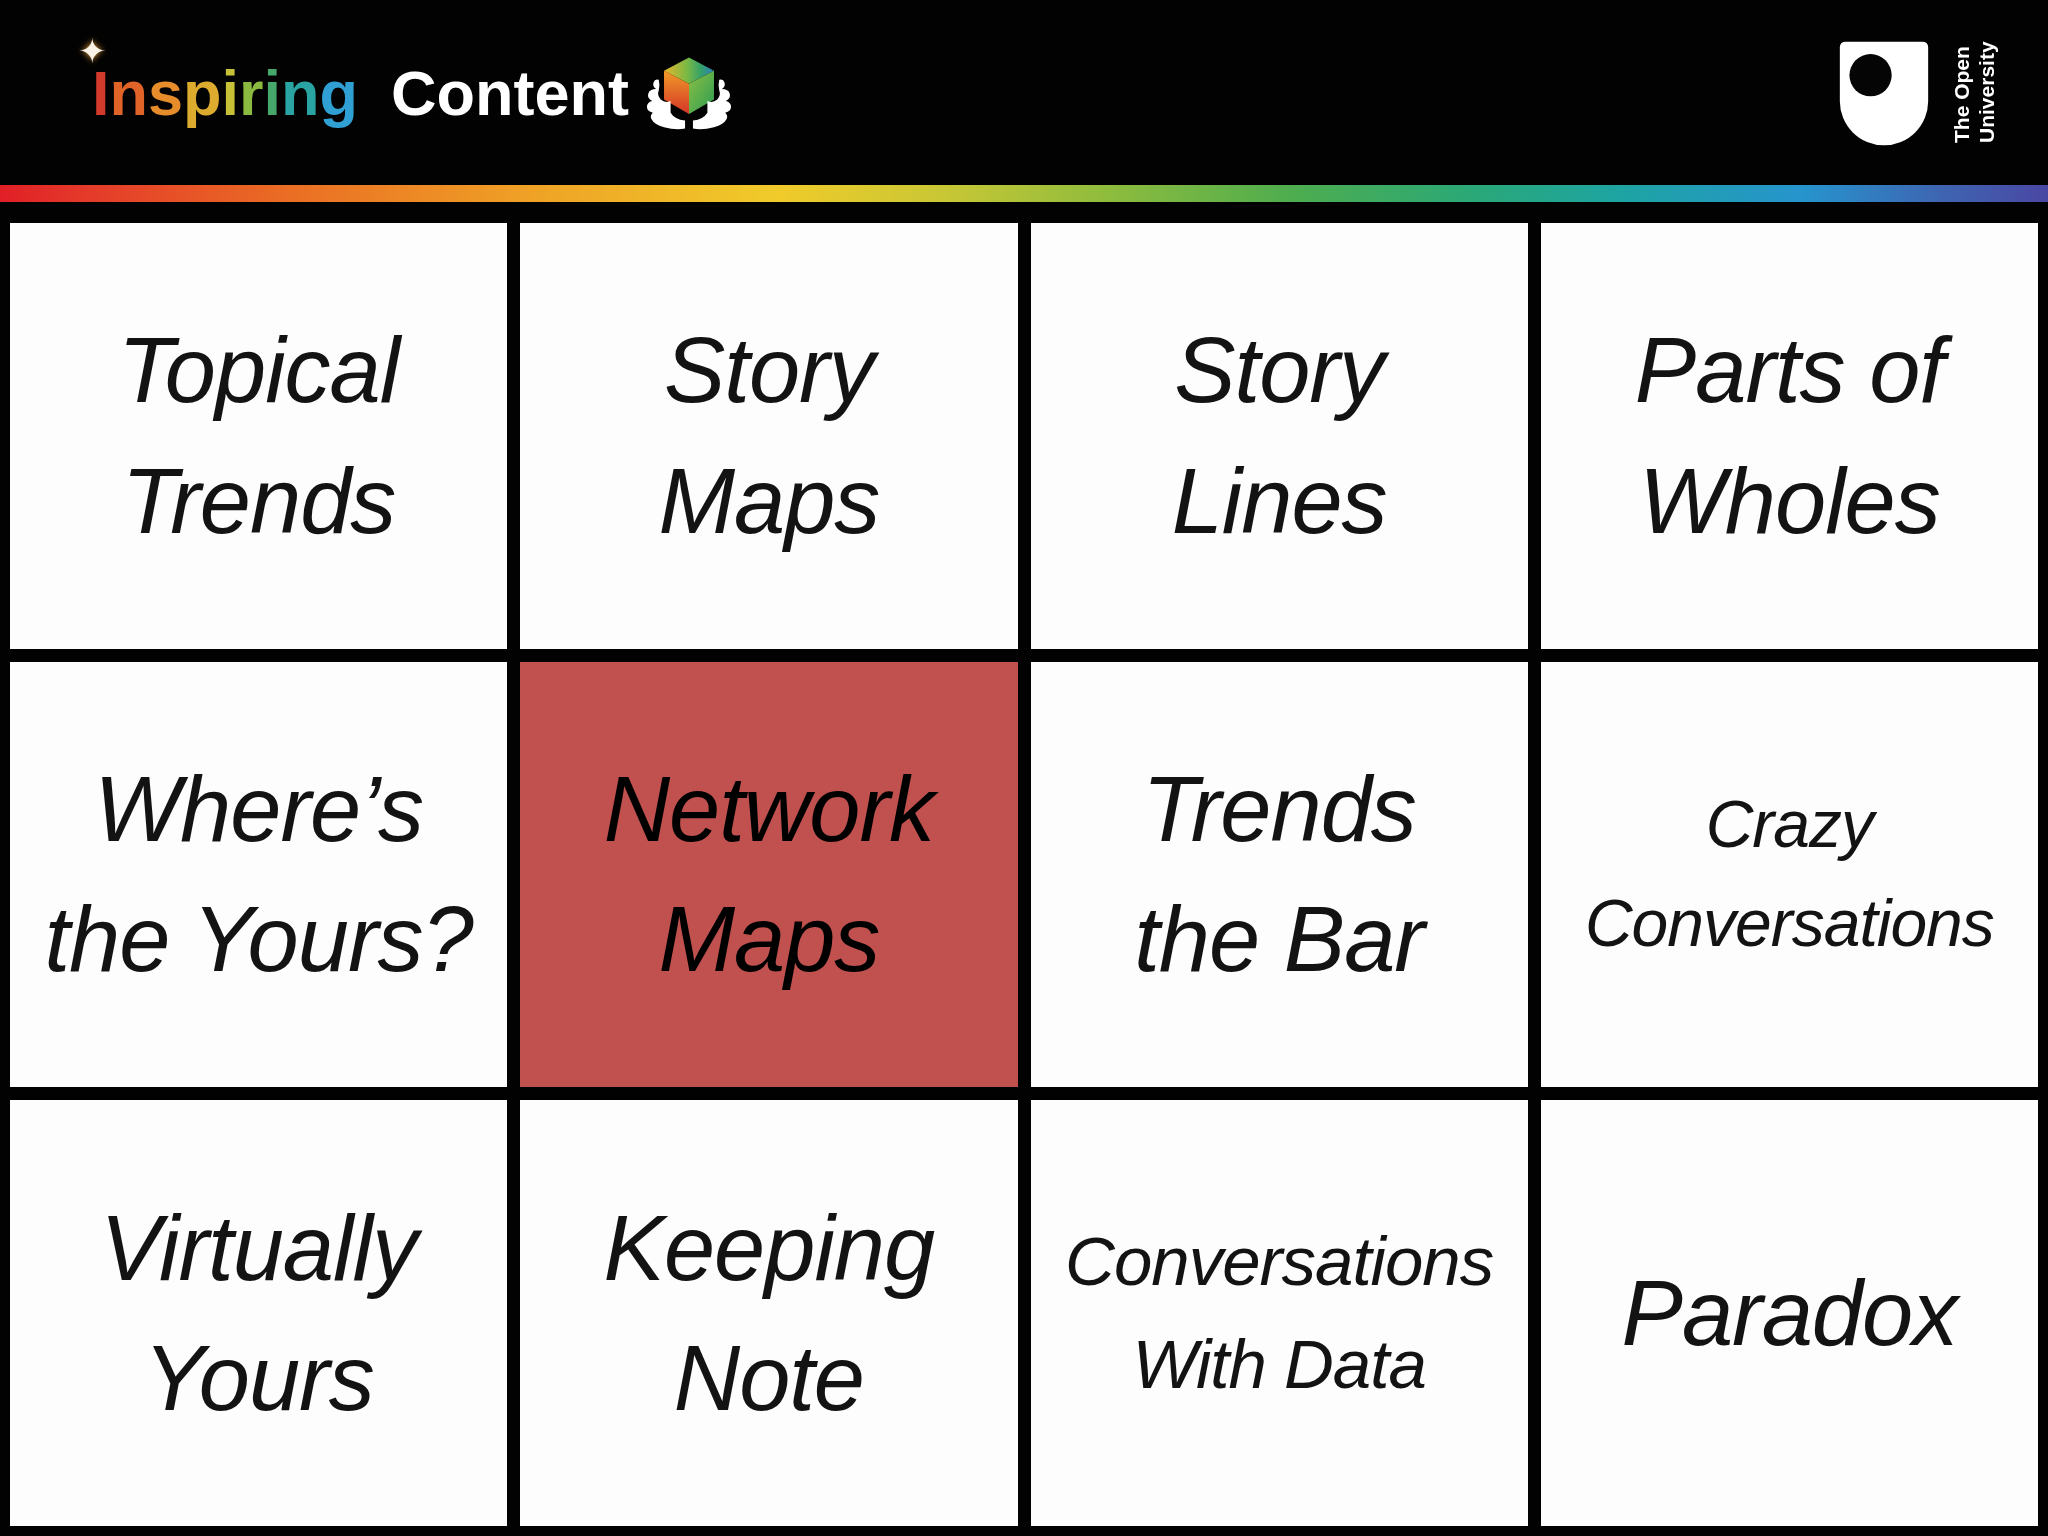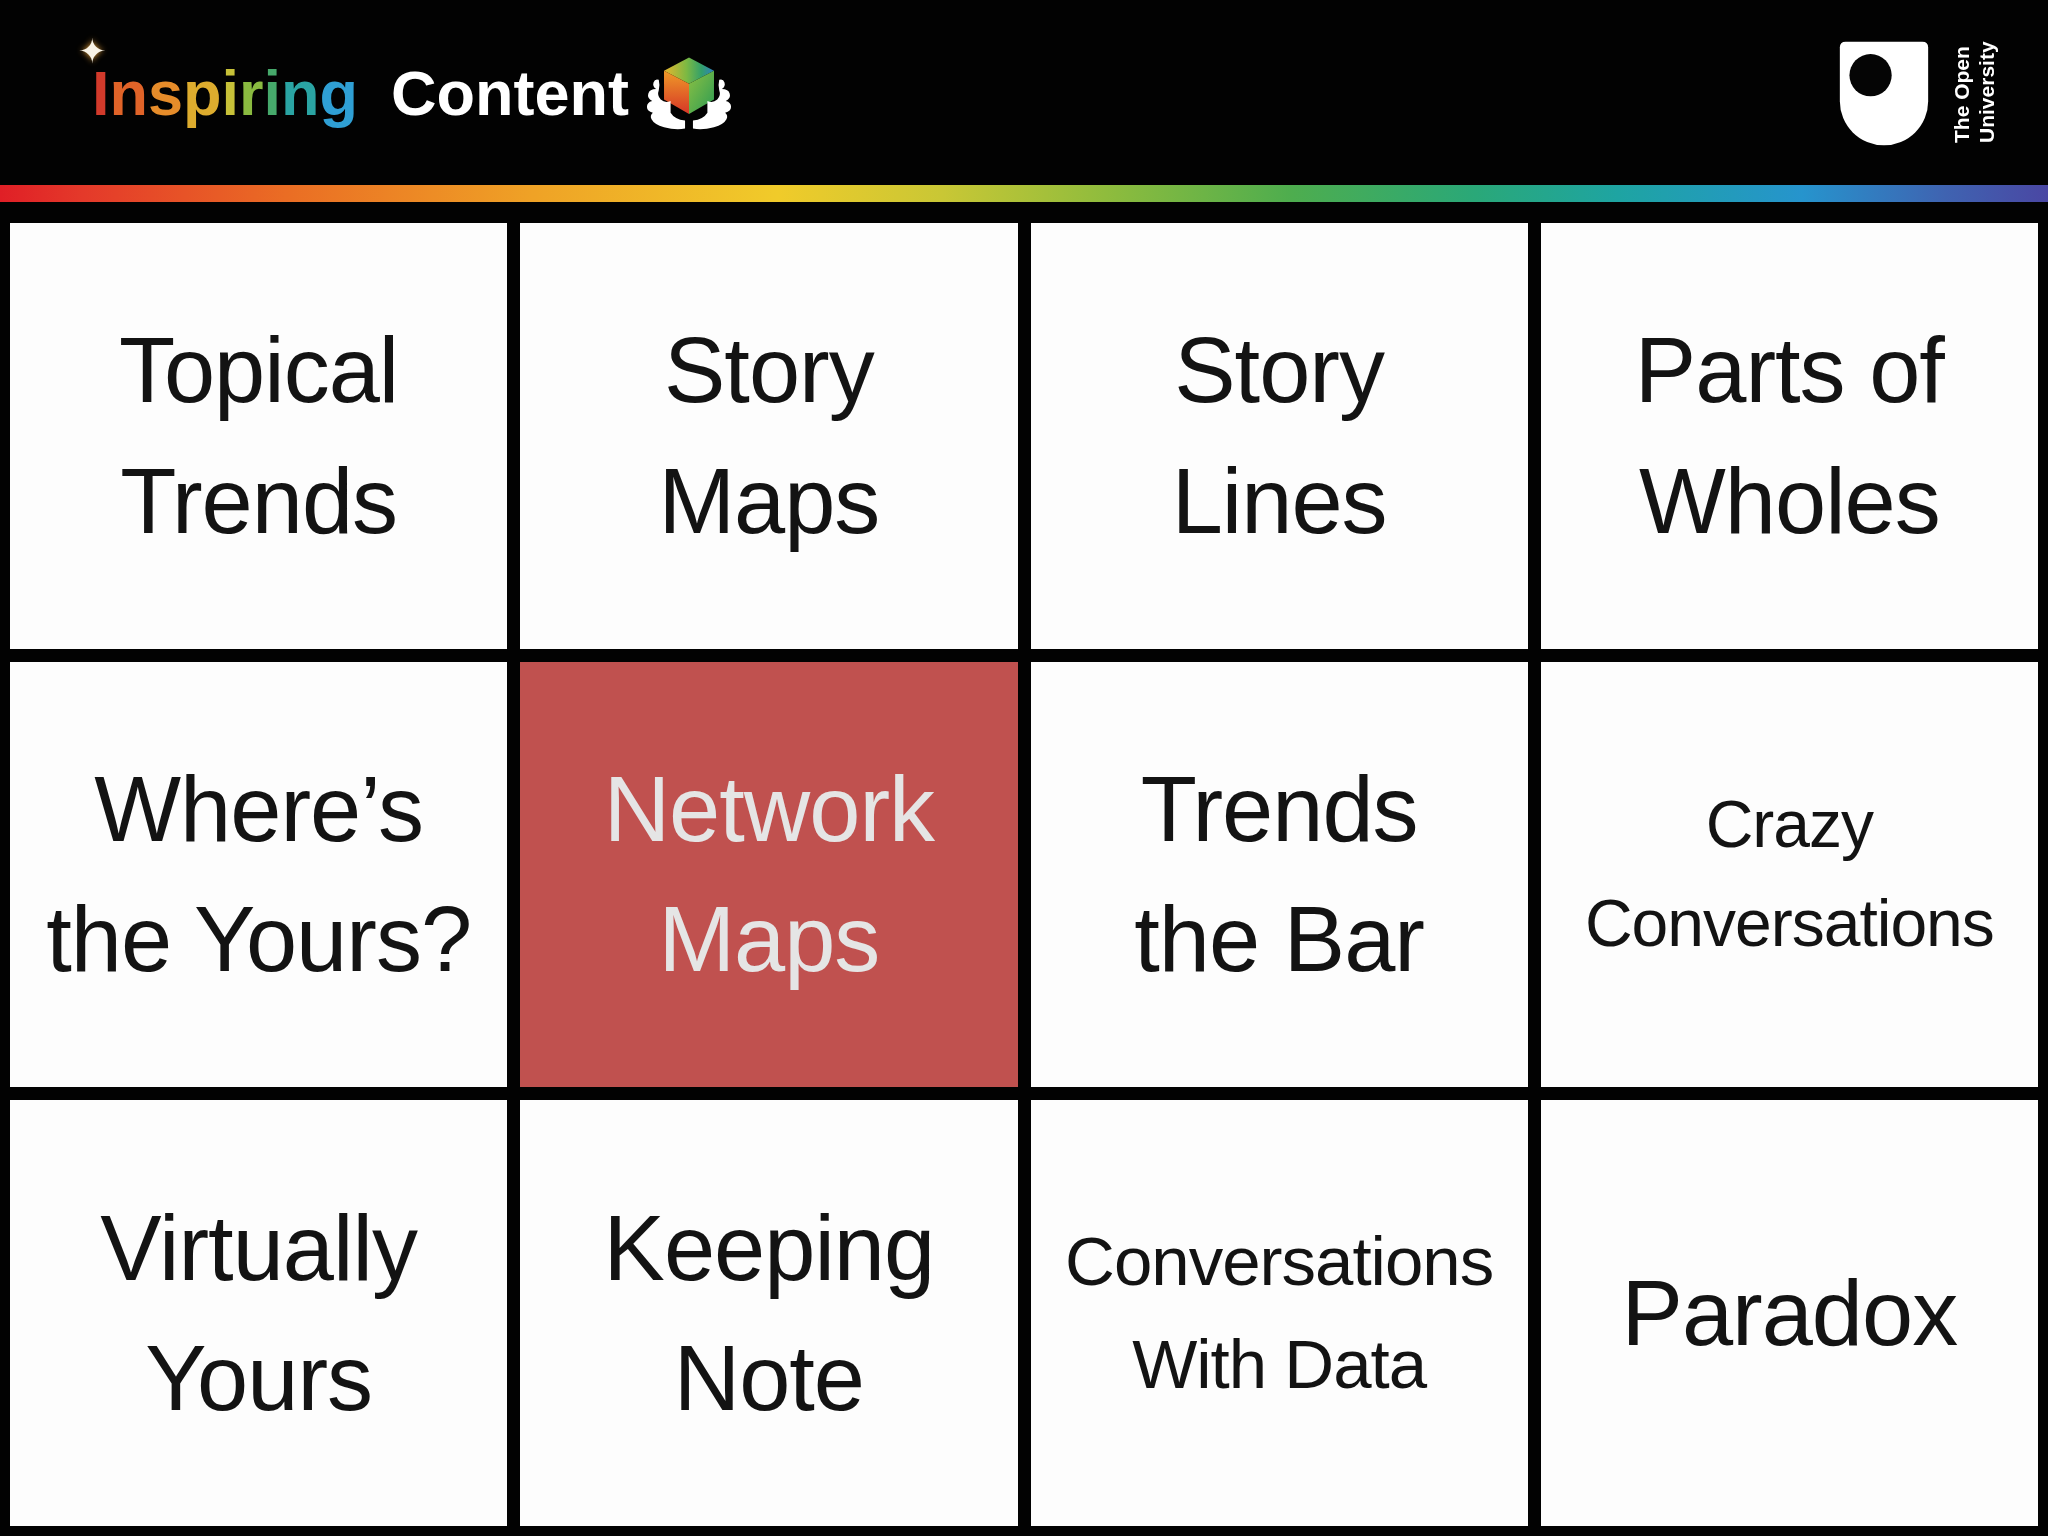--- a/index.html
+++ b/index.html
@@ -68,20 +68,21 @@
       #c9c735 46%, #8fbc3d 54%, #4ead4e 63%, #2aa878 72%, #1ea4a2 79%,
       #2694cd 88%, #3f63b1 95%, #4a47a3 100%);
   }
 
   
   .grid-wrap{
     height:1334px;
     box-sizing:border-box;
     padding:21px 10px 10px 10px;
     background:#020202;
+    font-style:italic;
   }
   .grid{
     height:100%;
     display:grid;
     grid-template-columns:repeat(4,1fr);
     grid-template-rows:repeat(3,1fr);
     gap:13px;
   }
   .tile{
     background:#fdfdfd;
@@ -178,21 +179,21 @@
     <div class="tile">
       <span>Parts of</span>
       <span>Wholes</span>
     </div>
 
     <div class="tile">
       <span>Where’s</span>
       <span>the Yours?</span>
     </div>
 
-    <div class="tile highlight" style="background: rgb(192, 81, 79); color: #e5e5e5;">
+    <div class="tile highlight" style="background: rgb(192, 81, 79); color: #000000;">
       <span>Network</span>
       <span>Maps</span>
     </div>
 
     <div class="tile">
       <span>Trends</span>
       <span>the Bar</span>
     </div>
 
     <div class="tile sm">

